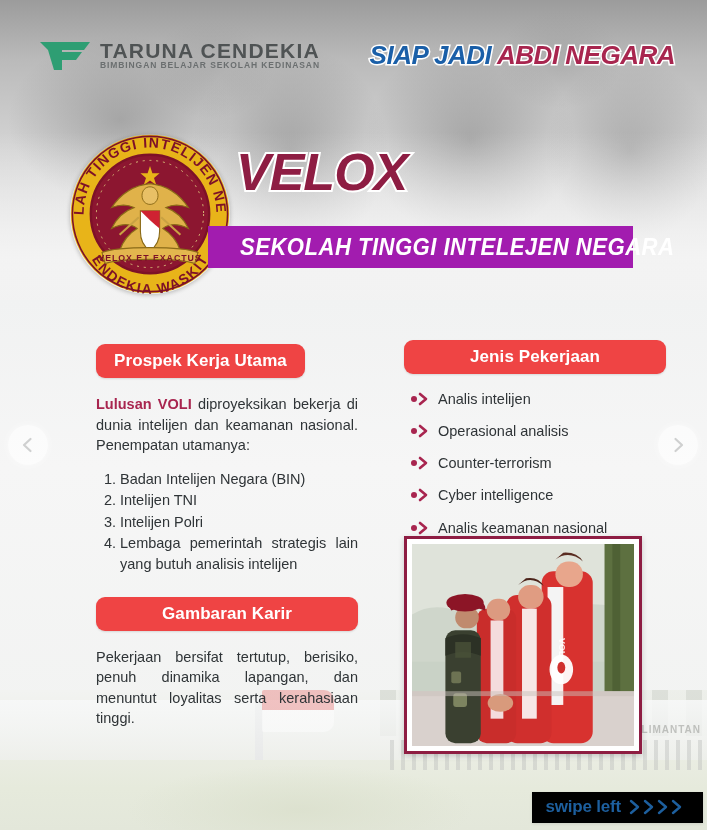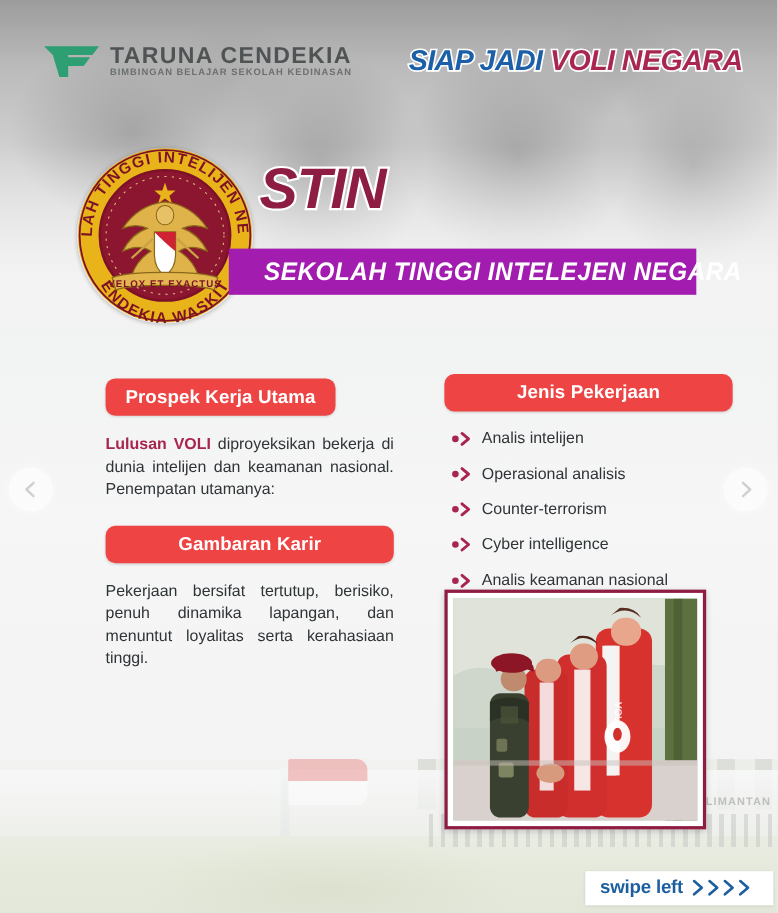--- a/index.html
+++ b/index.html
@@ -148,21 +148,21 @@
     position:absolute;width:40px;height:40px;border-radius:50%;
     background:rgba(255,255,255,.62);
     display:flex;align-items:center;justify-content:center;
     box-shadow:0 0 10px rgba(255,255,255,.55);
   }
   .nav.left{left:8px;top:425px;}
   .nav.right{left:658px;top:425px;}
 
   
   .swipe{
-    position:absolute;right:4px;top:792px;background:#ffffff;
+    position:absolute;right:4px;top:792px;background:#000000;
     padding:5px 12px 6px 14px;display:flex;align-items:center;gap:8px;
     box-shadow:0 1px 3px rgba(0,0,0,.10);
   }
   .swipe-label{color:#1d5f9e;font-size:17px;font-weight:bold;letter-spacing:-.2px;}
   .swipe-chevrons{display:flex;align-items:center;}
 </style>
 </head>
 <body>
 
 <div class="slide">
@@ -186,21 +186,21 @@
         <polygon points="8,10 22,10 22,30 14,30" fill="#2e9e73"></polygon>
       </svg>
       <div class="logo-text">
         <span class="logo-title">TARUNA CENDEKIA</span>
         <span class="logo-sub">BIMBINGAN BELAJAR SEKOLAH KEDINASAN</span>
       </div>
     </div>
 
     <div class="tagline">
       <span class="blue">SIAP JADI</span>
-      <span class="red">VOLI NEGARA</span>
+      <span class="red">ABDI NEGARA</span>
     </div>
   </div>
 
   <div class="hero">
 
     <svg class="emblem" viewBox="0 0 200 200">
       <defs>
         <path id="arcTop" d="M 100,100 m -83,0 a 83,83 0 1,1 166,0" fill="none"></path>
         <path id="arcBot" d="M 28,158 a 83,83 0 0,0 144,0" fill="none"></path>
       </defs>
@@ -223,37 +223,43 @@
       <path d="M100,66 C94,66 90,71 90,77 C90,83 94,88 100,88 C106,88 110,83 110,77
                C110,71 106,66 100,66 Z" fill="#e8c066" stroke="#8a6a18" stroke-width="1.2"></path>
       <path d="M88,96 L112,96 L112,122 C112,134 106,142 100,146 C94,142 88,134 88,122 Z" fill="#ffffff" stroke="#8a6a18" stroke-width="1.4"></path>
       <path d="M88,96 L112,96 L112,118 C104,112 96,104 88,96 Z" fill="#cf2232"></path>
       <line x1="62" y1="126" x2="86" y2="104" stroke="#c9a243" stroke-width="2.6"></line>
       <line x1="138" y1="126" x2="114" y2="104" stroke="#c9a243" stroke-width="2.6"></line>
       <path d="M40,148 C60,140 140,140 160,148 L156,162 C138,155 62,155 44,162 Z" fill="#e3b64e" stroke="#8a6a18" stroke-width="1.4"></path>
       <text x="100" y="159" text-anchor="middle" font-family="Liberation Sans, sans-serif" font-size="11" font-weight="bold" fill="#7d1128" letter-spacing="1.2">VELOX ET EXACTUS</text>
     </svg>
 
-    <div class="stin-word">STIN</div>
+    <div class="stin-word">VELOX</div>
 
     <div class="banner">
       <span class="banner-text">SEKOLAH TINGGI INTELEJEN NEGARA</span>
     </div>
   </div>
 
   <div class="content">
 
     <div class="col-left">
 
       <div class="pill">Prospek Kerja Utama</div>
 
       <p class="para">
         <span class="accent">Lulusan VOLI</span><span> diproyeksikan bekerja di dunia intelijen dan keamanan nasional. Penempatan utamanya:</span>
       </p>
 
+      <ol class="numlist">
+        <li>Badan Intelijen Negara (BIN)</li>
+        <li>Intelijen TNI</li>
+        <li>Intelijen Polri</li>
+        <li>Lembaga pemerintah strategis lain yang butuh analisis intelijen</li>
+      </ol>
 
       <div class="pill center" style="margin-top:22px;">Gambaran Karir</div>
 
       <p class="para">Pekerjaan bersifat tertutup, berisiko, penuh dinamika lapangan, dan menuntut loyalitas serta kerahasiaan tinggi.</p>
     </div>
 
     <div class="col-right">
 
       <div class="pill center">Jenis Pekerjaan</div>
 

